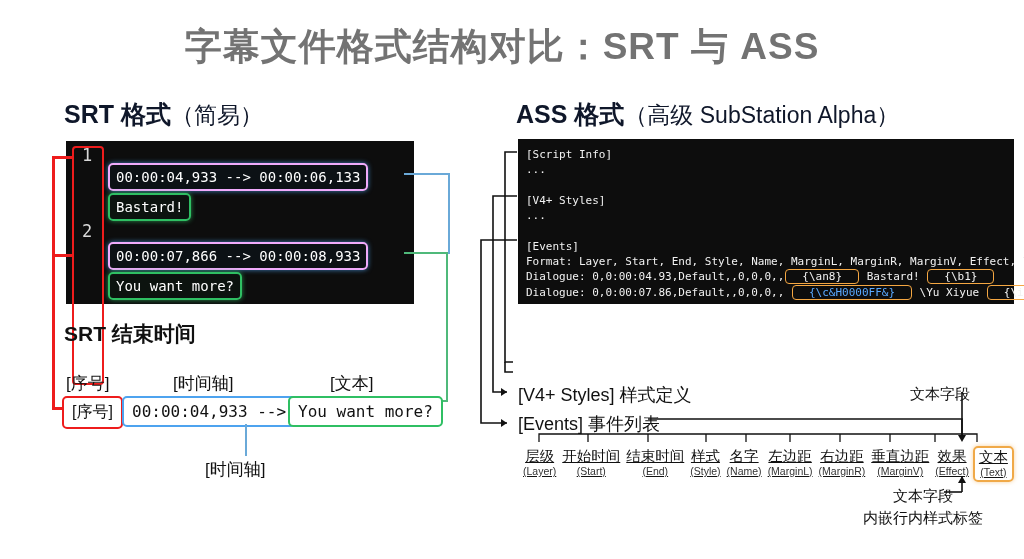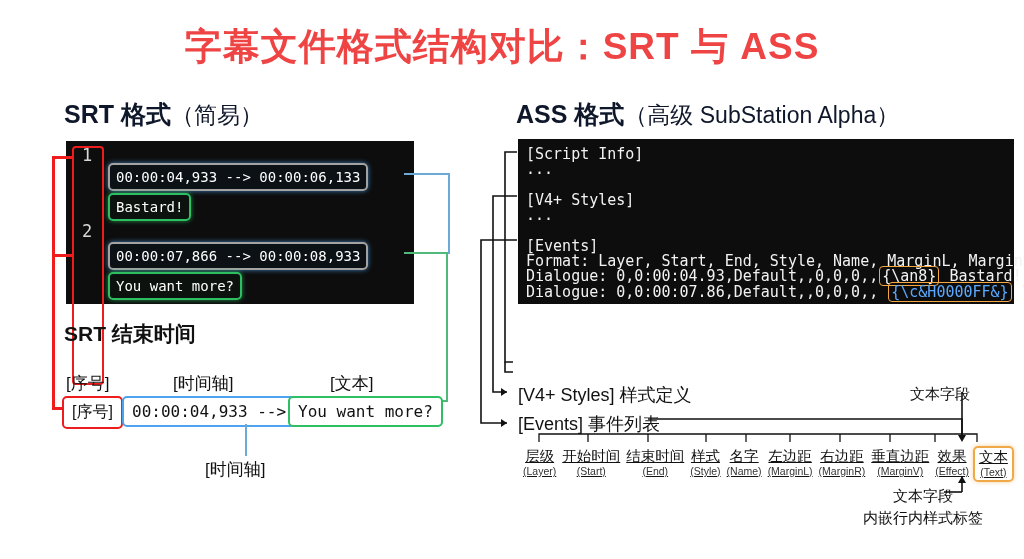--- a/index.html
+++ b/index.html
@@ -7,72 +7,72 @@
     width:1024px;height:559px;background:#ffffff;
     font-family:"Liberation Sans","DejaVu Sans",sans-serif;
     color:#111;overflow:hidden;position:relative;
   }
   .root{position:relative;width:1024px;height:559px;}
   .abs{position:absolute;}
 
   
   #page-title{
     left:0;top:22px;width:1004px;text-align:center;
-    font-size:37px;font-weight:700;letter-spacing:1px;color:#ef4444;
+    font-size:37px;font-weight:700;letter-spacing:1px;color:#737373;
   }
 
   
   .sec-head{font-size:25px;font-weight:700;color:#0f172a;white-space:nowrap;}
   .sec-head .paren{font-weight:400;font-size:23px;}
   #srt-heading{left:64px;top:98px;}
   #ass-heading{left:516px;top:98px;}
 
   .sub-head{font-size:21px;font-weight:700;color:#111;white-space:nowrap;}
   #srt-sub-heading{left:64px;top:320px;}
   #ass-sub-heading{left:516px;top:320px;}
 
   
   .codebox{
     background:#0d0d0d;
     font-family:"DejaVu Sans Mono","Liberation Mono",monospace;
     color:#f2f2f2;
   }
   #srt-codebox{left:66px;top:141px;width:348px;height:163px;}
   #ass-codebox{left:518px;top:139px;width:496px;height:165px;
-      font-size:15px;line-height:15.4px;padding:8px 0 0 8px;
+      font-size:11px;line-height:15.4px;padding:8px 0 0 8px;
       box-sizing:border-box;white-space:nowrap;}
 
   
   .cue-num{position:absolute;color:#d8d8d8;font-size:17px;
       font-family:"DejaVu Sans Mono","Liberation Mono",monospace;}
 
   
   .ts-line{
-    position:absolute;border:2px solid #a3a3a3;border-radius:5px;
+    position:absolute;border:2px solid #f0abfc;border-radius:5px;
     color:#ffffff;font-size:14px;line-height:20px;padding:2px 6px;
     white-space:nowrap;background:rgba(12,30,46,.25);
     box-shadow:0 0 5px rgba(77,163,239,.75);
     font-family:"DejaVu Sans Mono","Liberation Mono",monospace;
   }
   .txt-line{
     position:absolute;border:2px solid #2fbf63;border-radius:5px;
     color:#ffffff;font-size:14px;line-height:20px;padding:2px 6px;
     white-space:nowrap;background:rgba(10,40,22,.25);
     box-shadow:0 0 5px rgba(47,191,99,.7);
     font-family:"DejaVu Sans Mono","Liberation Mono",monospace;
   }
 
   
   #srt-index-bracket{
     left:72px;top:146px;width:28px;height:235px;
     border:2.5px solid #ee1c1c;border-radius:4px;
   }
 
   
-  .tag{border:1.4px solid #f5a742;border-radius:4px;padding:0 2px;margin:12px 1px;}
+  .tag{border:1.4px solid #f5a742;border-radius:4px;padding:0 16px;margin:12px 1px;}
   .tag-blue{color:#5aa9ff;}
 
   
   .legend-label{font-size:17px;color:#111;white-space:nowrap;}
   .legend-box{
     position:absolute;font-size:16px;white-space:nowrap;
     padding:4px 8px;border-radius:5px;background:#fff;
     font-family:"DejaVu Sans Mono","Liberation Mono",monospace;
   }
   #legend-seq-box{border:2.5px solid #ee1c1c;font-family:"Liberation Sans",sans-serif;}

